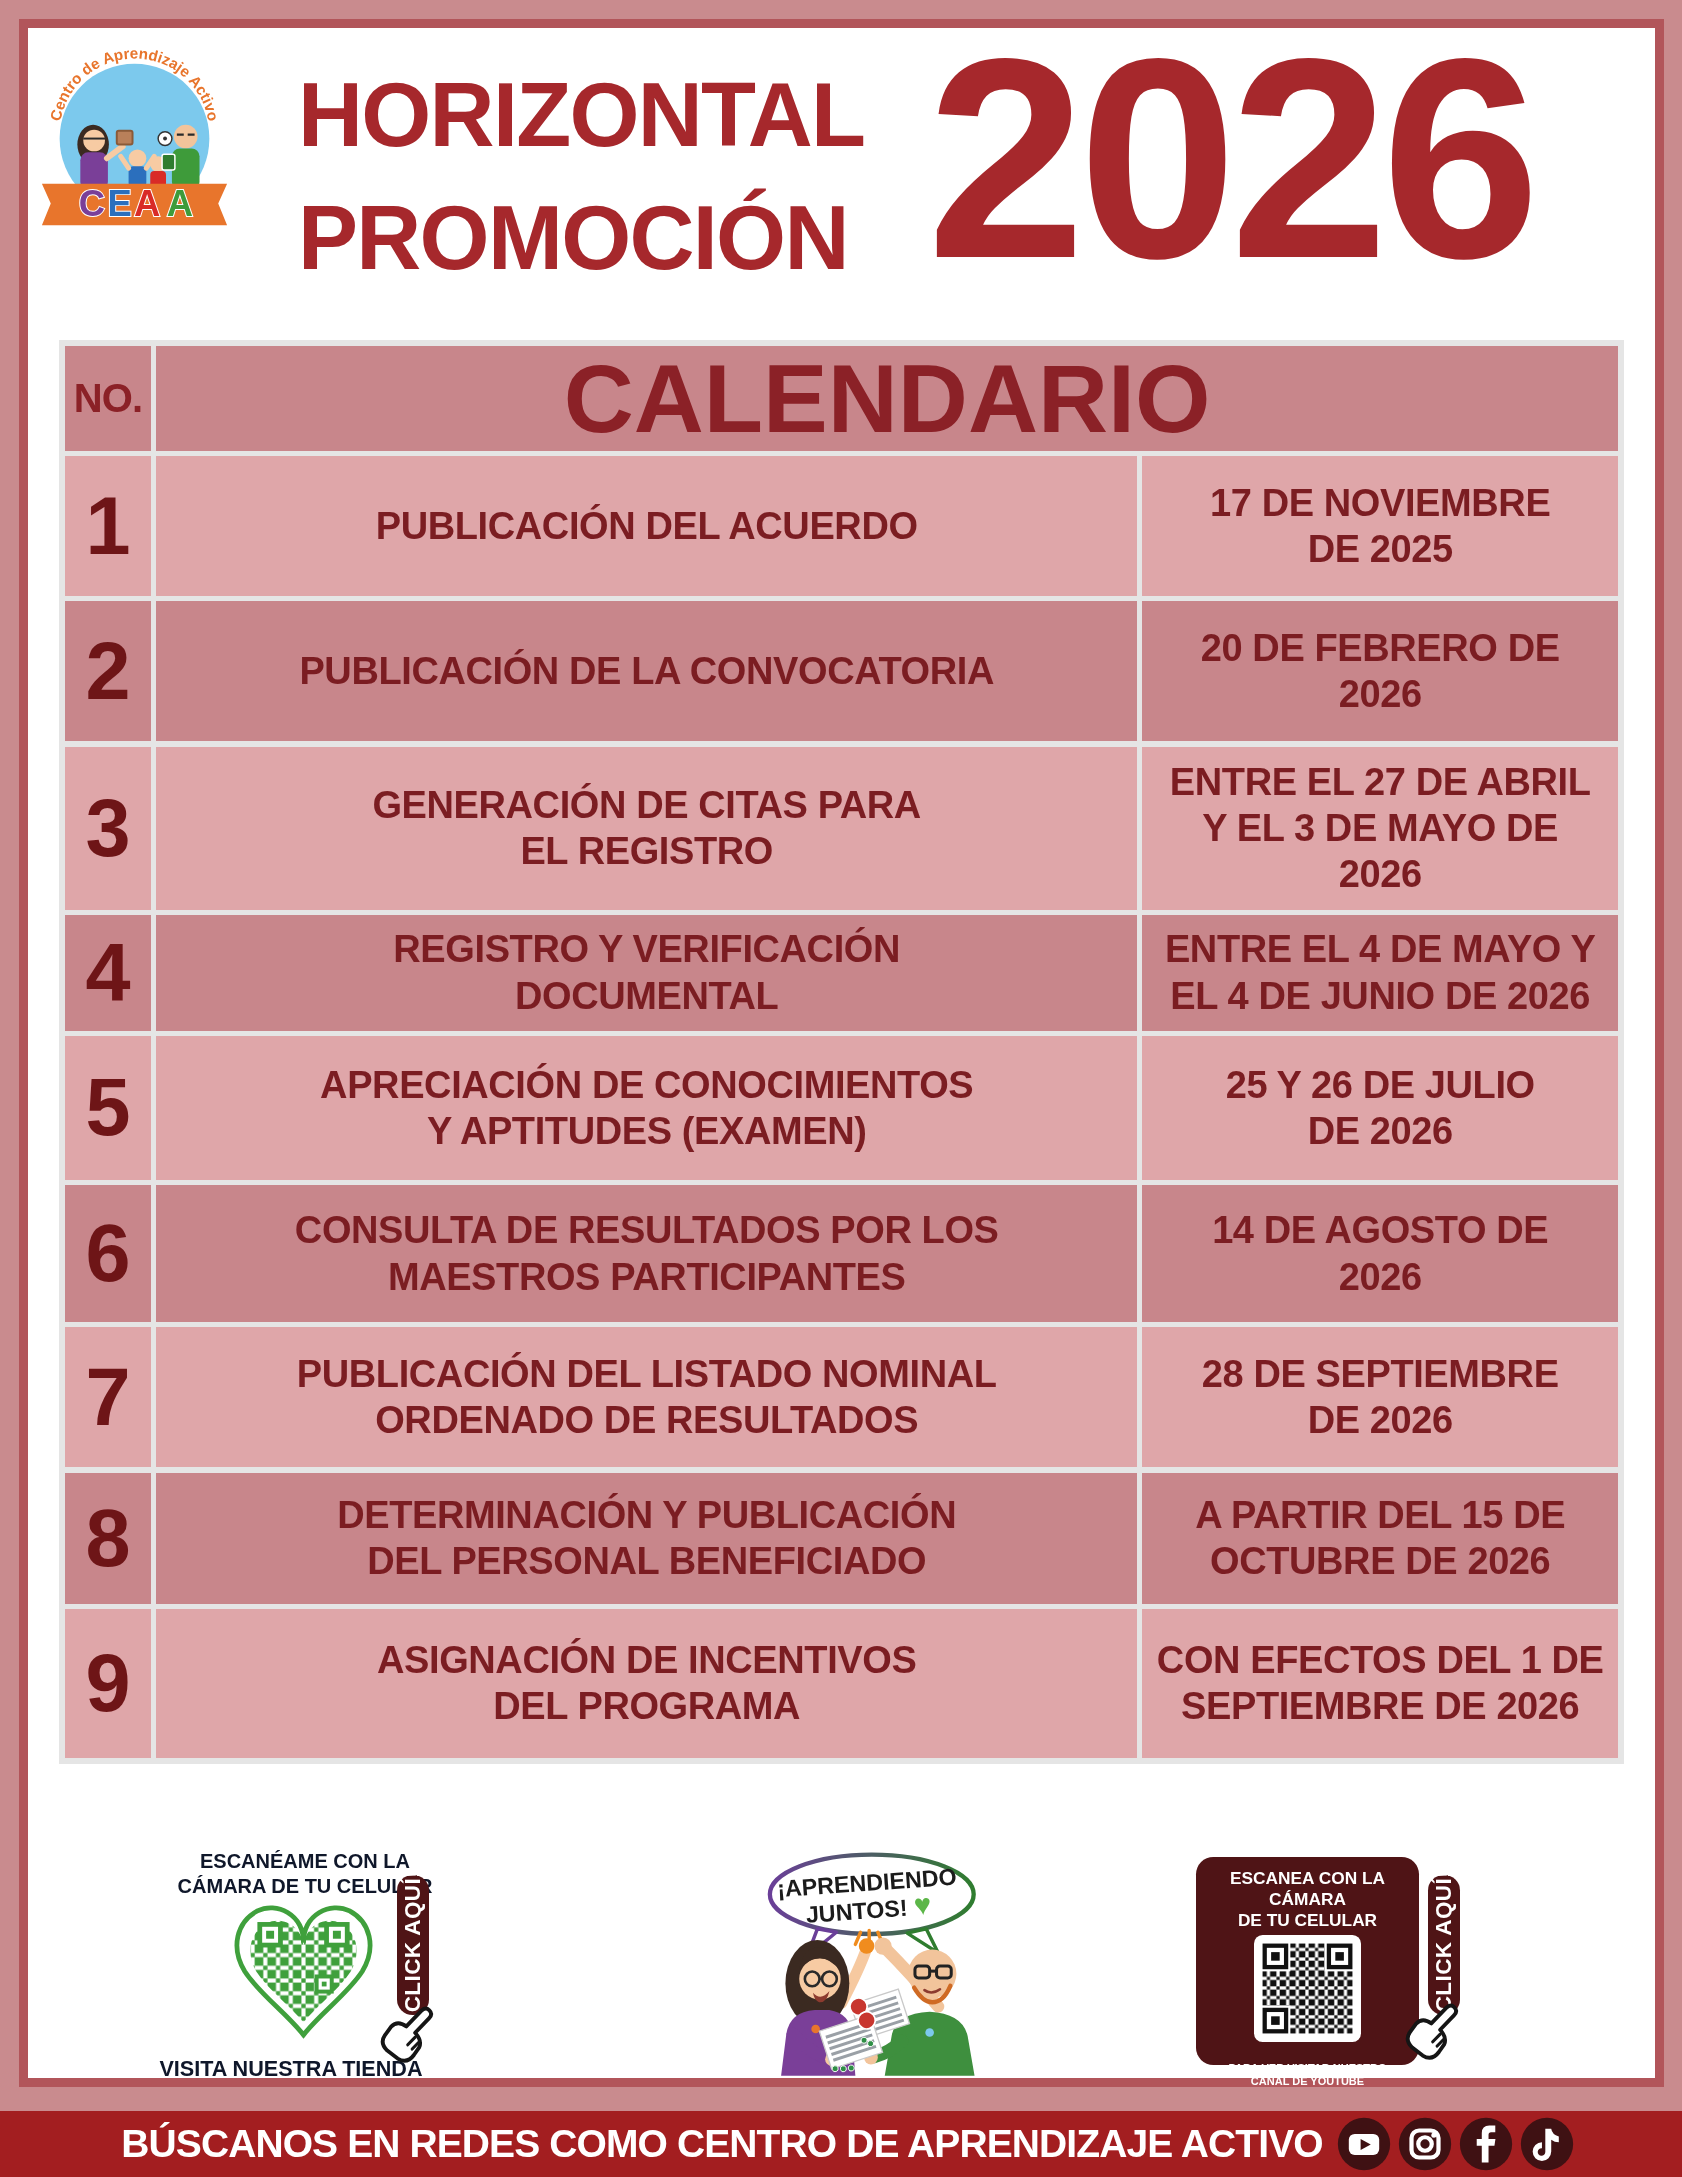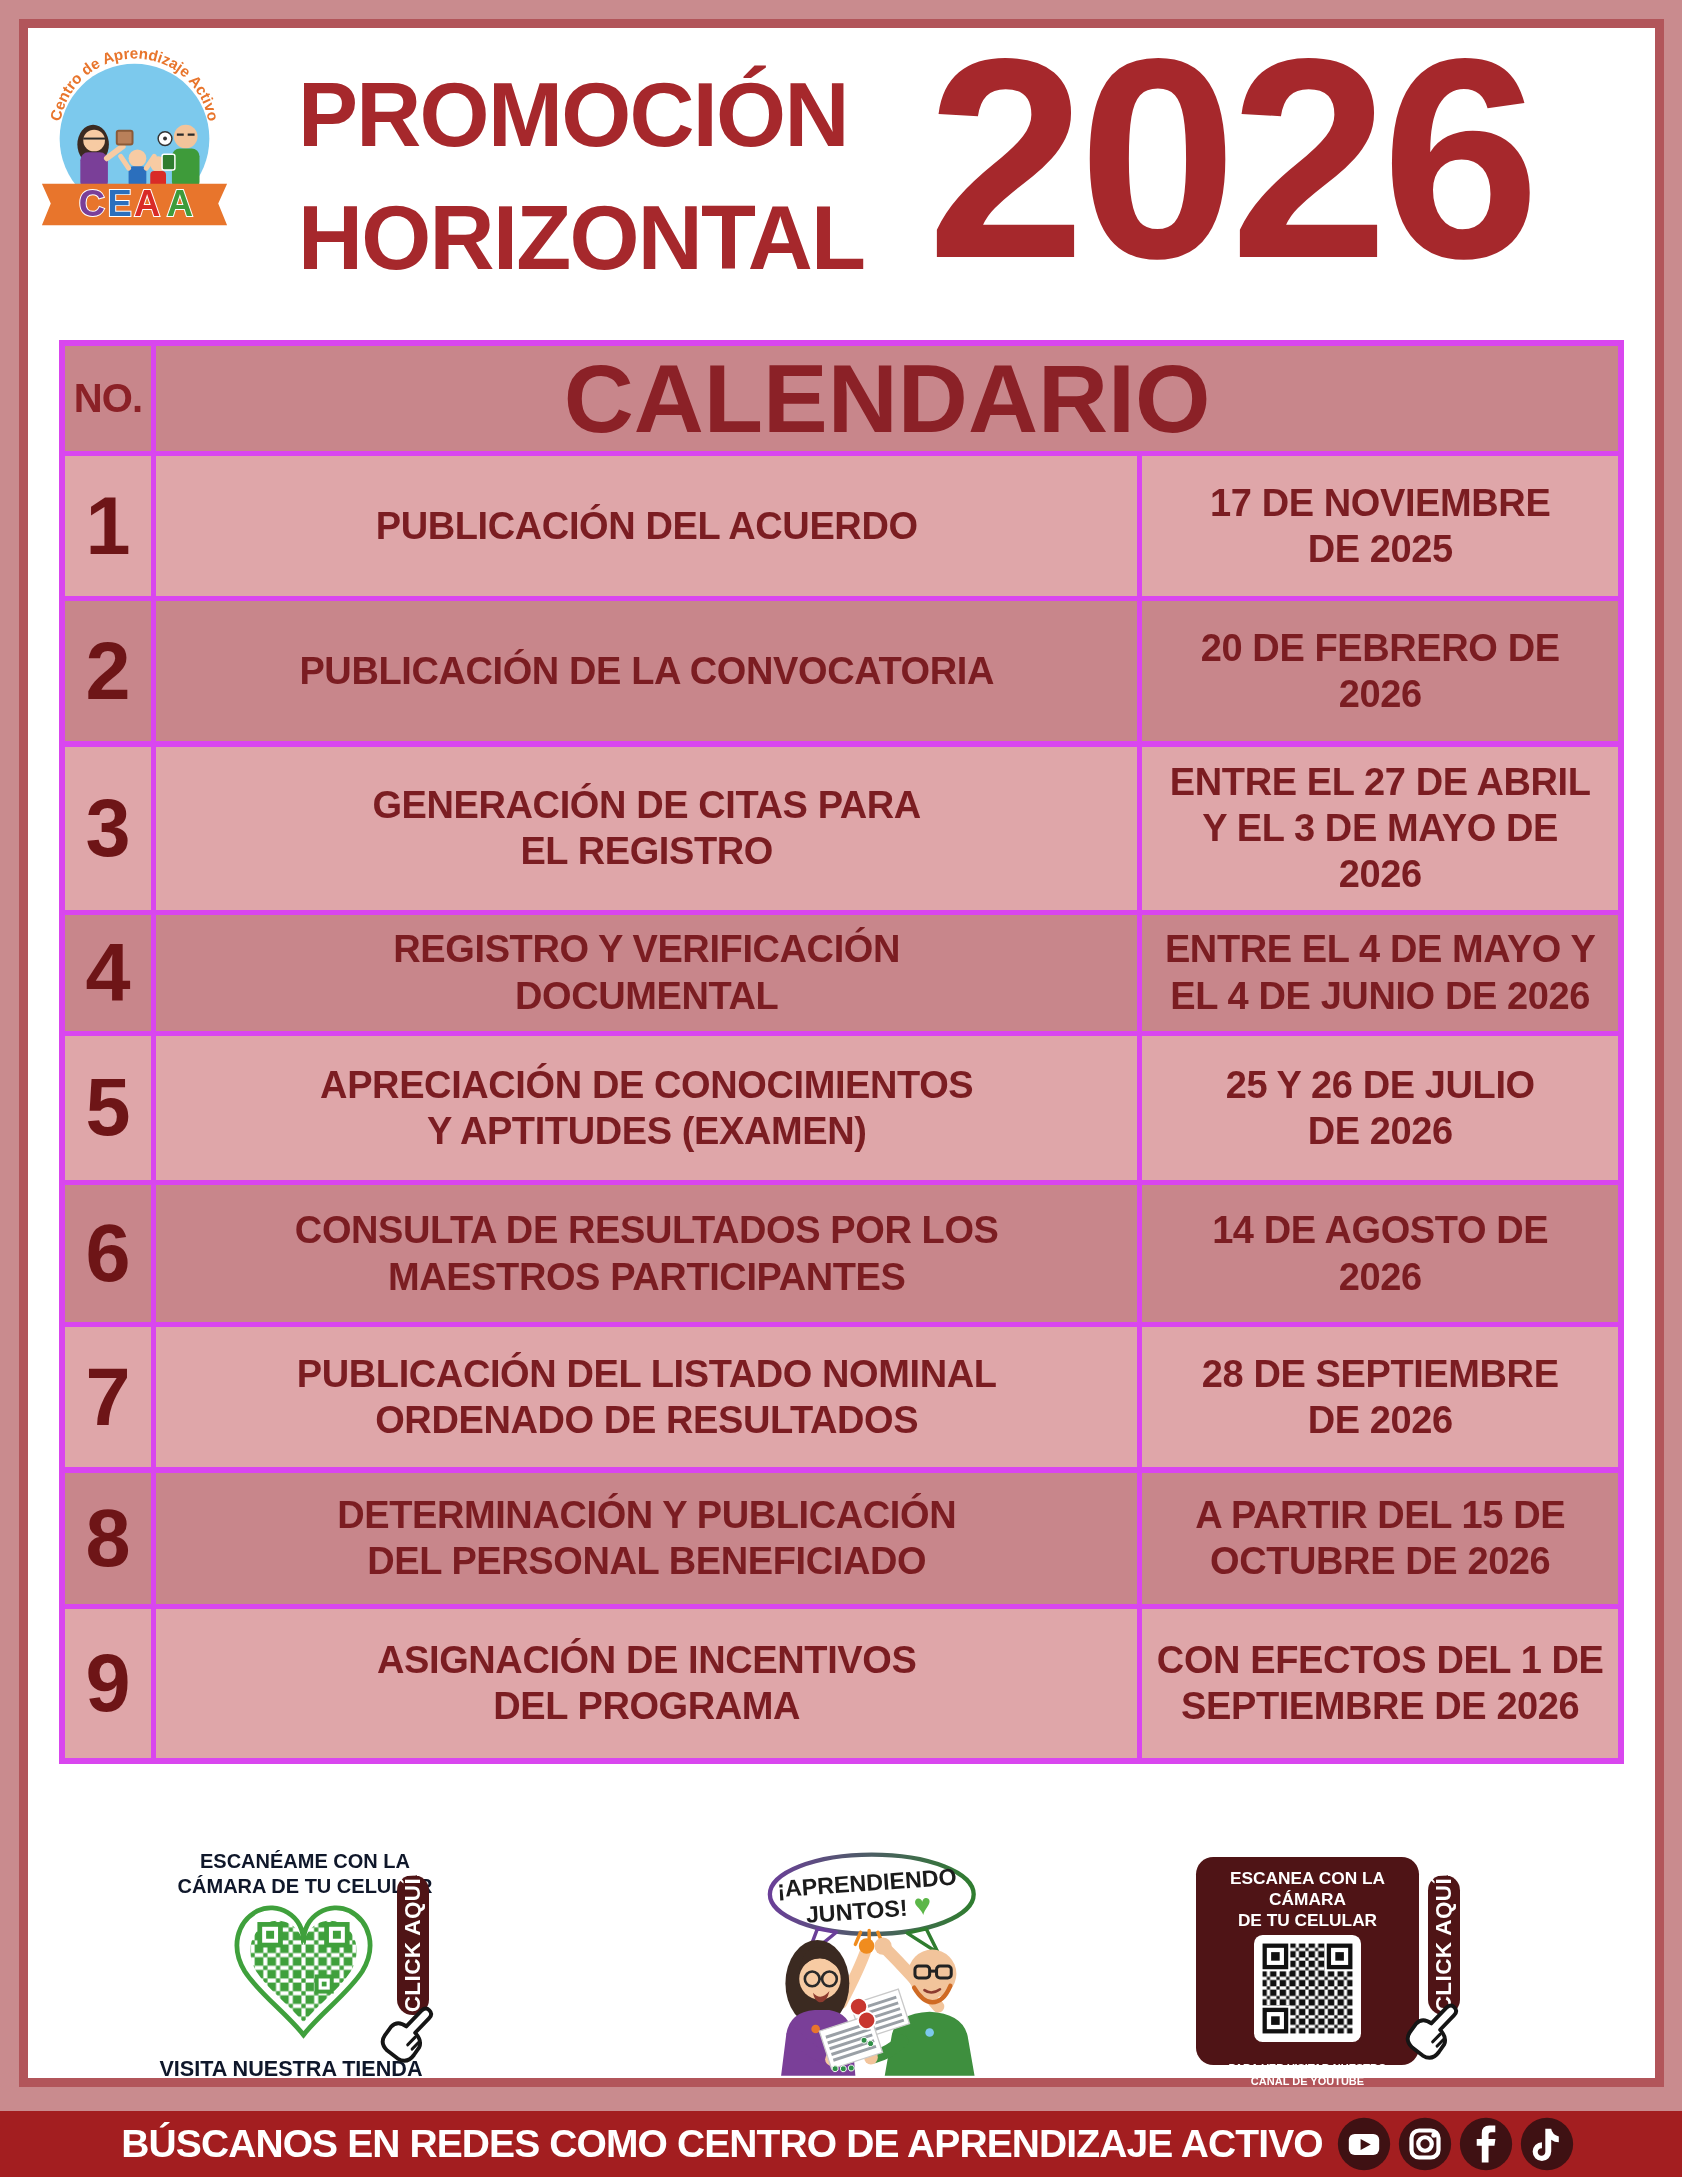--- a/index.html
+++ b/index.html
@@ -20,21 +20,21 @@
     font-weight:bold; font-size:90px; line-height:123px; letter-spacing:-1.7px;
     white-space:nowrap;
   }
   .year-big {
     position:absolute; left:927px; top:15.6px; color:#a6282c;
     font-weight:bold; font-size:285px; line-height:285px; letter-spacing:-7px;
   }
   
   .cal-table {
     position:absolute; left:59px; top:340px; width:1565px;
-    background:#d946ef; padding:6px;
+    background:#e5e5e5; padding:6px;
     display:grid;
     grid-template-columns:86px 981px 1fr;
     grid-template-rows:105px 140px 140px 163px 116px 144px 137px 140px 131px 149px;
     gap:5.2px;
   }
   .cell {
     display:flex; align-items:center; justify-content:center;
     text-align:center; font-weight:bold; color:#7b1d22;
   }
   .head  { background:#c8868b; color:#8b2127; }
@@ -136,22 +136,22 @@
       <text y="175" font-size="37" font-weight="bold" text-anchor="middle" stroke="#ffffff" stroke-width="2" paint-order="stroke">
         <tspan x="62" fill="#7a3f98">C</tspan>
         <tspan x="90" fill="#2b6fbd">E</tspan>
         <tspan x="118" fill="#d92b27">A</tspan>
         <tspan x="146" fill="#3e9b3a">A</tspan>
       </text>
     </svg>
   </div>
 
   <div class="title-block">
+    <div>HORIZONTAL</div>
     <div>PROMOCIÓN</div>
-    <div>HORIZONTAL</div>
   </div>
   <div class="year-big">2026</div>
 
   <div class="cal-table">
     <div class="cell head no-head">NO.</div>
     <div class="cell head cal-head">CALENDARIO</div>
 
     <div class="cell num  light">1</div>
     <div class="cell act  light">PUBLICACIÓN DEL ACUERDO</div>
     <div class="cell date light">17 DE NOVIEMBRE

